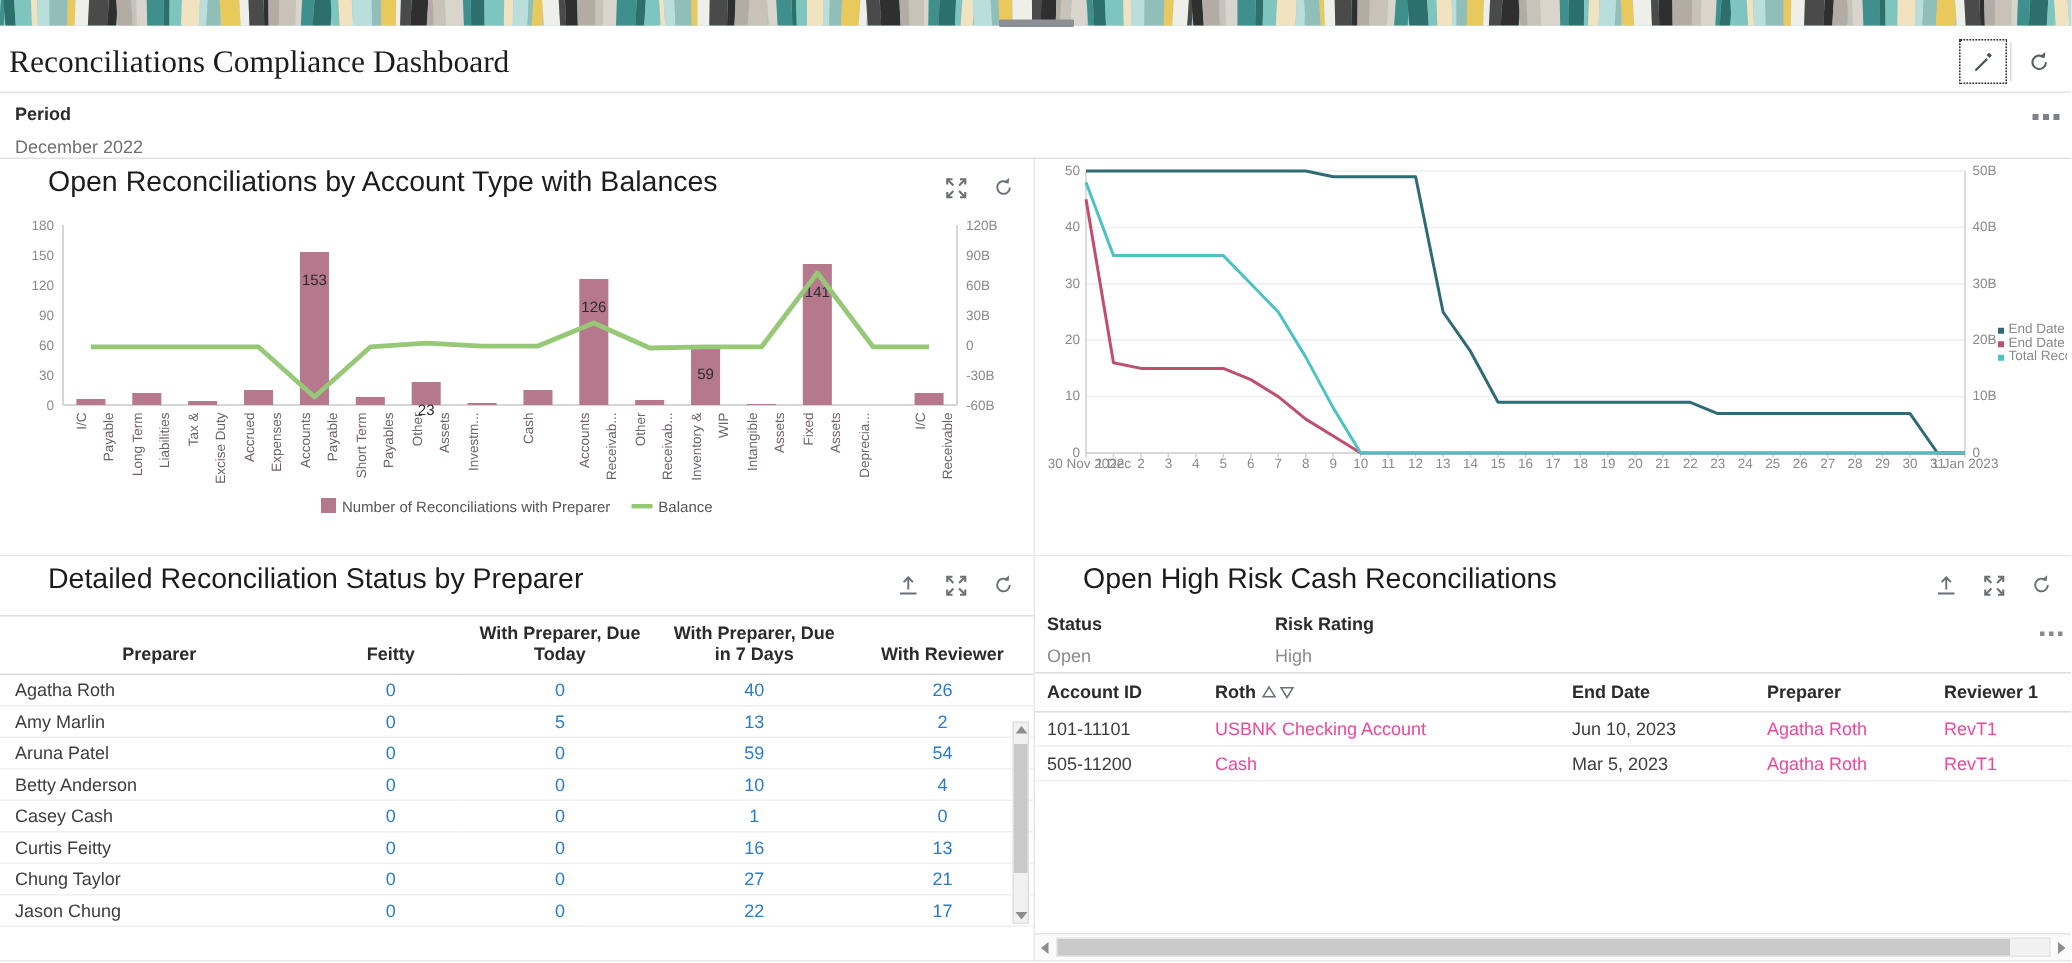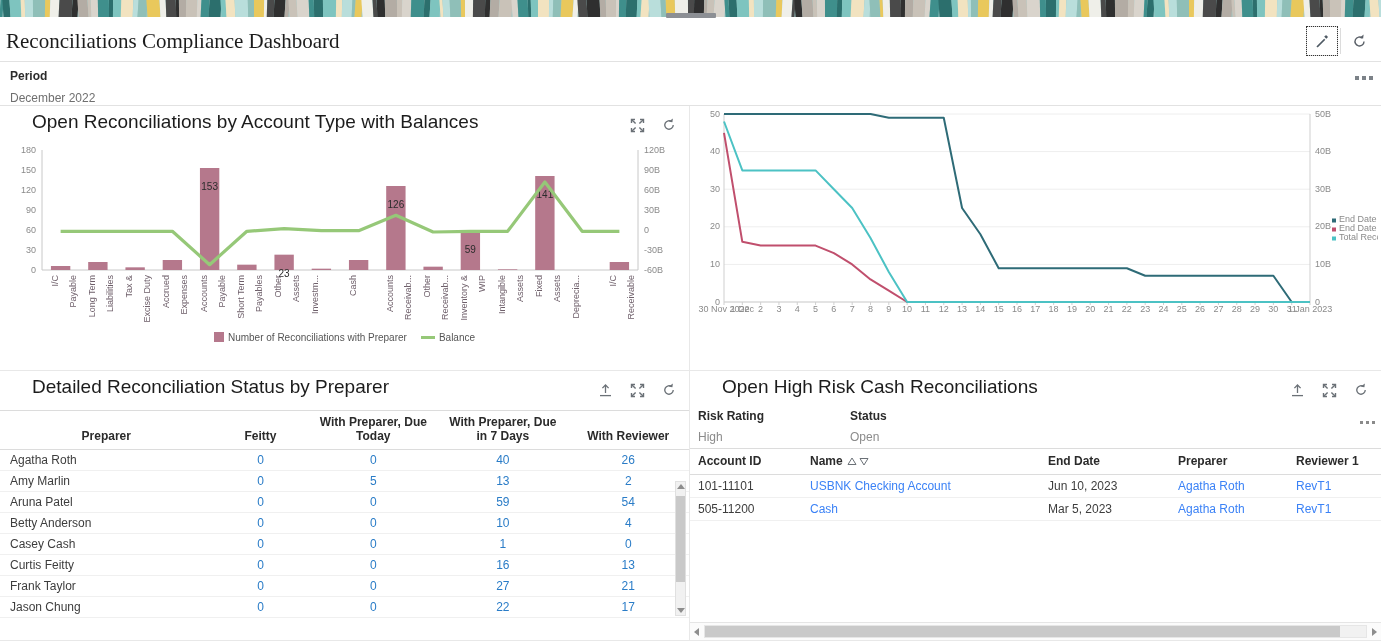--- a/index.html
+++ b/index.html
@@ -63,21 +63,21 @@
   .arr.dn { bottom:2px; border-left:4px solid transparent;border-right:4px solid transparent;border-top:5px solid #8d8d8d;}
   
   .filters { display:flex; padding:4px 0 4px 8px; border-bottom:1px solid #dcdcdc; position:relative;}
   .filter { width:152px; }
   .filter .fl { font-size:12px; font-weight:bold; color:#2b2b2b;}
   .filter .fv { font-size:12px; color:#8b8b8b; margin-top:7px;}
   table.rt { width:100%; border-collapse:collapse; font-size:12px;}
   table.rt th { font-weight:bold; color:#2b2b2b; text-align:left; padding:5px 6px 6px 8px;
       border-bottom:1px solid #dcdcdc; white-space:nowrap;}
   table.rt td { padding:4px 6px 4px 8px; border-bottom:1px solid #f0f0f0; color:#3d3d3d;}
-  table.rt td.lnk { color:#3b82f6; }
+  table.rt td.lnk { color:#ec4899; }
   .sortico { display:inline-flex; gap:2px; margin-left:4px; vertical-align:-1px;}
   .hscroll { position:absolute; left:0; right:0; bottom:0; height:18px; background:#fbfbfb;
      border-top:1px solid #e5e5e5; display:flex; align-items:center;}
   .hscroll .htrack{ position:relative; flex:1; height:13px; margin:0 14px; background:#f1f1f1; border:1px solid #e6e6e6;}
   .hscroll .hthumb{ position:absolute; left:0; top:0; width:96%; height:11px; background:#c9c9c9;}
   .hscroll .la{ position:absolute; left:4px; width:0;height:0;border-top:4px solid transparent;border-bottom:4px solid transparent;border-right:5px solid #8d8d8d;}
   .hscroll .ra{ position:absolute; right:4px; width:0;height:0;border-top:4px solid transparent;border-bottom:4px solid transparent;border-left:5px solid #8d8d8d;}
   .dots2 { position:absolute; right:6px; top:16px; display:flex; gap:3px;}
   .dots2 i { width:3px;height:3px;background:#8a8a8a;display:block;}
   .tickl { font-size:9px; fill:#8a8a8a; font-family:"Liberation Sans",sans-serif;}
@@ -565,21 +565,21 @@
               <td class="num">0</td>
             </tr>
             <tr>
               <td class="">Curtis Feitty</td>
               <td class="num">0</td>
               <td class="num">0</td>
               <td class="num">16</td>
               <td class="num">13</td>
             </tr>
             <tr>
-              <td class="">Frank Taylor</td>
+              <td class="">Chung Taylor</td>
               <td class="num">0</td>
               <td class="num">0</td>
               <td class="num">27</td>
               <td class="num">21</td>
             </tr>
             <tr>
               <td class="">Jason Chung</td>
               <td class="num">0</td>
               <td class="num">0</td>
               <td class="num">22</td>
@@ -619,38 +619,38 @@
         <div class="icon-btn">
           <svg width="16" height="16" viewBox="0 0 17 17">
               <path d="M13 8.5a4.5 4.5 0 1 1-1.6-3.45" fill="none" stroke="#6b7177" stroke-width="1.4"></path>
               <path d="M12.6 1.6 L12.1 5.6 L8.4 4.9 z" fill="#6b7177"></path>
             </svg>
         </div>
       </div>
     </div>
     <div class="filters" id="hr-filters">
       <div class="filter">
+          <div class="fl">Status</div>
+          <div class="fv">Open</div>
+        </div>
+        <div class="filter">
           <div class="fl">Risk Rating</div>
           <div class="fv">High</div>
-        </div>
-        <div class="filter">
-          <div class="fl">Status</div>
-          <div class="fv">Open</div>
         </div>
         <div class="dots2">
           <i></i>
           <i></i>
           <i></i>
         </div>
     </div>
     <table class="rt">
       <thead>
           <tr id="hr-head">
             <th style="width: 112px;"><span>Account ID</span></th>
-            <th style="width: 238px;"><span>Name</span><span class="sortico">
+            <th style="width: 238px;"><span>Roth</span><span class="sortico">
                 <svg width="10" height="9" viewBox="0 0 10 9">
                   <path d="M5 1 L9 7.5 H1 Z" fill="none" stroke="#6b7177" stroke-width="1"></path>
                 </svg>
                 <svg width="10" height="9" viewBox="0 0 10 9">
                   <path d="M5 8 L1 1.5 H9 Z" fill="none" stroke="#6b7177" stroke-width="1"></path>
                 </svg>
               </span></th>
             <th style="width: 130px;"><span>End Date</span></th>
             <th style="width: 118px;"><span>Preparer</span></th>
             <th style="width: auto;"><span>Reviewer 1</span></th>

